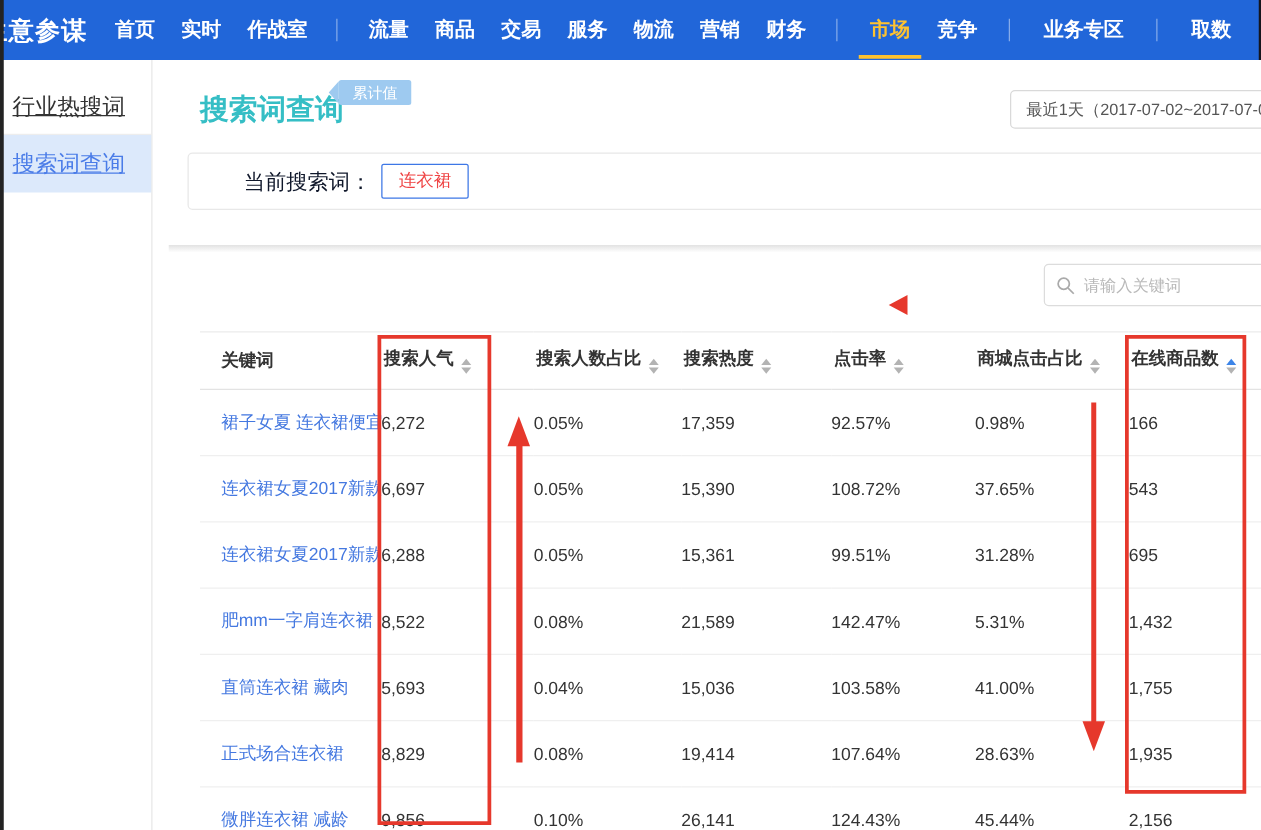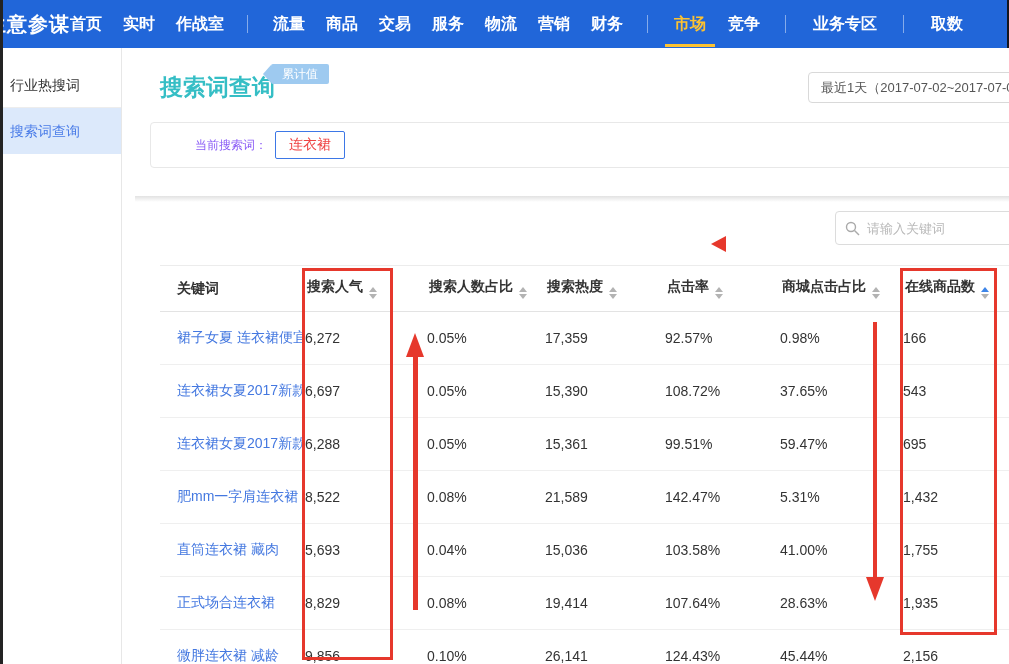--- a/index.html
+++ b/index.html
@@ -15,41 +15,41 @@
   .nav-sep { width:1px; height:18px; background:rgba(255,255,255,.45); }
   .nav-item.active { color:#fdc231; }
   .nav-item.active::after { content:""; position:absolute; left:-9px; right:-9px; bottom:-12px; height:3px; background:#fdc231; }
 
   .edge-left  { position:absolute; left:0; top:0; width:3px; height:664px; background:#232323; z-index:40; }
   .edge-right { position:absolute; right:0; top:0; width:2px; height:48px; background:#15151d; z-index:40; }
 
   
   .sidebar { position:absolute; left:0; top:48px; width:122px; height:616px; background:#fff;
              border-right:1px solid #e7e7e7; padding-top:14px; }
-  .side-item { height:46px; line-height:46px; padding-left:10px; font-size:14px; color:#333;
-               cursor:pointer; white-space:nowrap; }
+  .side-item { height:46px; line-height:46px; padding-left:10px; font-size:18px; color:#333;
+               cursor:pointer; white-space:nowrap;text-decoration:underline; }
   .side-item.first { border-bottom:1px solid #ededed; }
   .side-item.active { background:#dce9fb; color:#4a7ce8; }
 
   
   .page-title { position:absolute; left:160px; top:72px; font-size:23px; font-weight:bold; color:#35bec5; }
   .badge { position:absolute; left:263px; top:64px; display:flex; align-items:center; }
   .badge-arrow { width:0; height:0; border-top:9px solid transparent; border-bottom:9px solid transparent;
                  border-right:8px solid #9ecaf0; }
   .badge-body { background:#9ecaf0; color:#fff; font-size:12px; height:20px; line-height:20px;
                 padding:0 11px; border-radius:2px; white-space:nowrap; }
   .datebox { position:absolute; left:808px; top:72px; width:212px; height:31px; background:#fff;
              border:1px solid #d9d9d9; border-radius:4px; font-size:13px; color:#555;
              line-height:29px; padding-left:12px; white-space:nowrap; overflow:hidden; cursor:pointer; }
 
   
   .filter-panel { position:absolute; left:150px; top:122px; width:872px; height:46px;
                   border:1px solid #e8e8e8; border-radius:4px; display:flex; align-items:center;
                   padding-left:44px; background:#fff; }
-  .filter-label { font-size:12px; color:#8b5cf6; }
+  .filter-label { font-size:17px; color:#0f172a; }
   .keyword-tag { margin-left:8px; border:1px solid #3d77e6; color:#ef4444; font-size:14px;
                  padding:4px 13px; border-radius:2px; cursor:pointer; white-space:nowrap; }
 
   .card-shadow { position:absolute; left:135px; top:196px; width:874px; height:6px;
                  background:linear-gradient(#e2e2e2, rgba(255,255,255,0)); }
 
   
   .searchbox { position:absolute; left:835px; top:211px; width:182px; height:34px;
                border:1px solid #dcdcdc; border-radius:4px; display:flex; align-items:center;
                padding-left:9px; background:#fff; }
@@ -91,21 +91,21 @@
                   border-top:8px solid transparent; border-bottom:8px solid transparent;
                   border-right:15px solid #e6382c; }
 </style>
 </head>
 <body>
 
 <div class="screen">
 
   <header class="topnav">
     <span class="logo">生意参谋</span>
-    <span class="nav-item" style="">首页</span>
+    <span class="nav-item" style="margin-left:22px">首页</span>
     <span class="nav-item" style="margin-left:21px">实时</span>
     <span class="nav-item" style="margin-left:21px">作战室</span>
     <span class="nav-sep" style="margin-left:23px"></span>
     <span class="nav-item" style="margin-left:25px">流量</span>
     <span class="nav-item" style="margin-left:21px">商品</span>
     <span class="nav-item" style="margin-left:21px">交易</span>
     <span class="nav-item" style="margin-left:21px">服务</span>
     <span class="nav-item" style="margin-left:21px">物流</span>
     <span class="nav-item" style="margin-left:21px">营销</span>
     <span class="nav-item" style="margin-left:21px">财务</span>
@@ -207,21 +207,21 @@
         <td>108.72%</td>
         <td>37.65%</td>
         <td>543</td>
       </tr>
       <tr>
         <td class="c0"><a>连衣裙女夏2017新款...</a></td>
         <td>6,288</td>
         <td>0.05%</td>
         <td>15,361</td>
         <td>99.51%</td>
-        <td>59.47%</td>
+        <td>31.28%</td>
         <td>695</td>
       </tr>
       <tr>
         <td class="c0"><a>肥mm一字肩连衣裙</a></td>
         <td>8,522</td>
         <td>0.08%</td>
         <td>21,589</td>
         <td>142.47%</td>
         <td>5.31%</td>
         <td>1,432</td>

